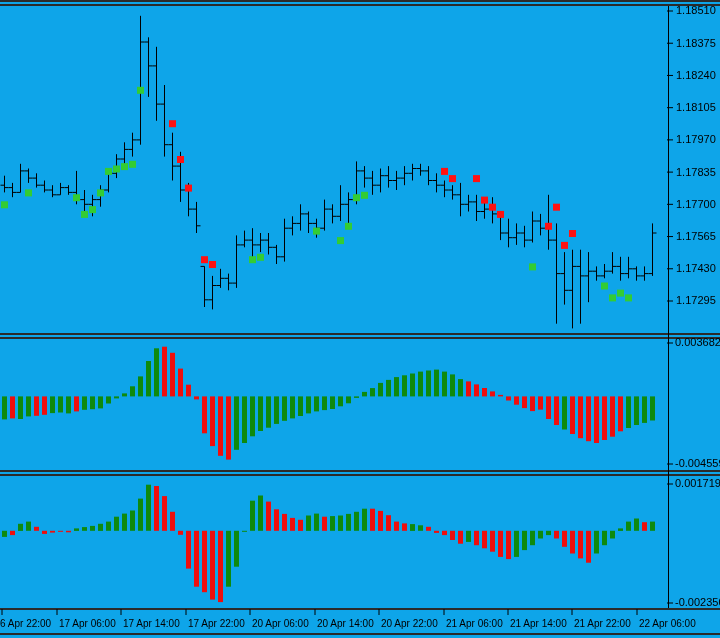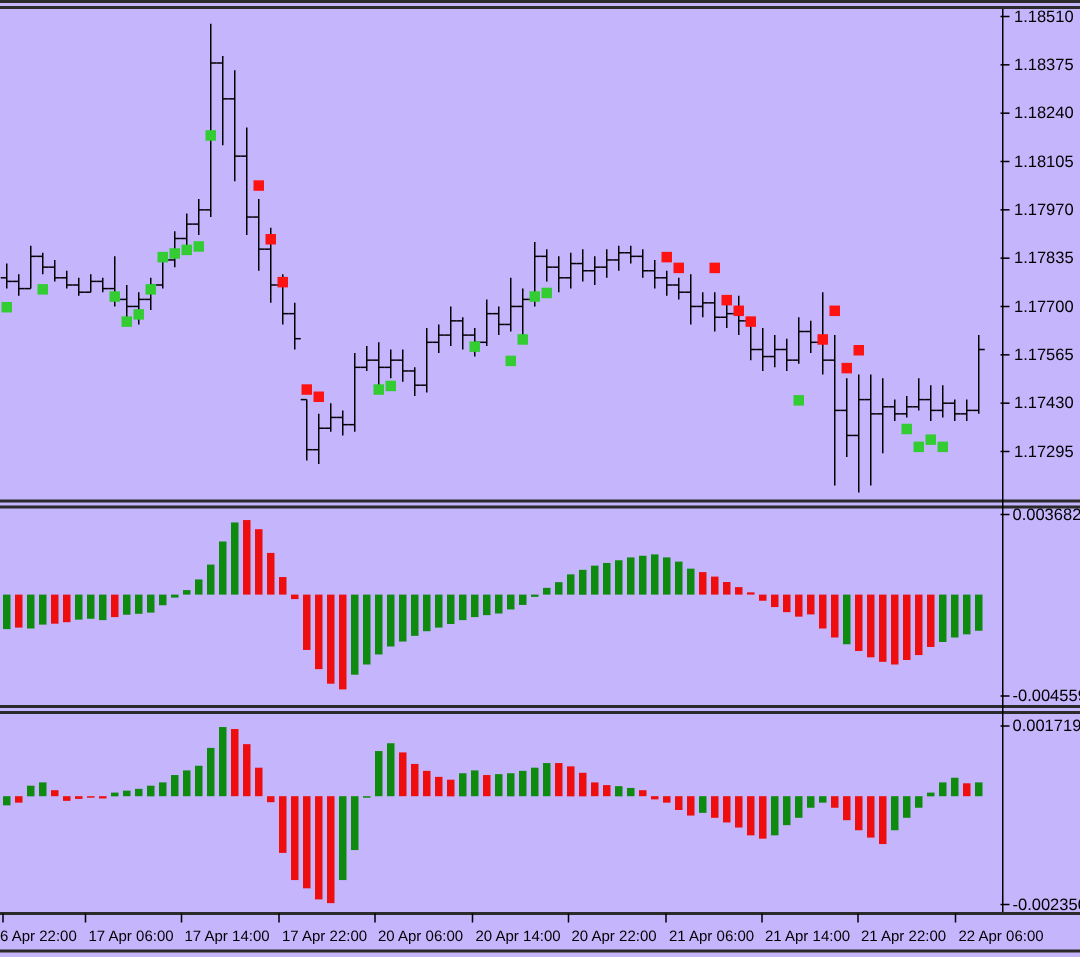--- a/index.html
+++ b/index.html
@@ -1,16 +1,16 @@
 <!DOCTYPE html>
 <html><head>
 <meta charset="utf-8">
 <style>
   html,body{margin:0;padding:0;background:#fff;}
-  .terminal{position:relative;width:720px;height:638px;background:#c4b5fd;overflow:hidden;
+  .terminal{position:relative;width:720px;height:638px;background:#0ea5e9;overflow:hidden;
             font-family:"Liberation Sans",sans-serif;}
   svg text{font-family:"Liberation Sans",sans-serif;fill:#000;}
 </style>
 </head>
 <body>
 
 <div class="terminal">
   <svg id="cv" width="720" height="638" viewBox="0 0 720 638">
       <g>
         <rect x="0" y="0" width="720" height="2" fill="#2b2b2b"></rect>

